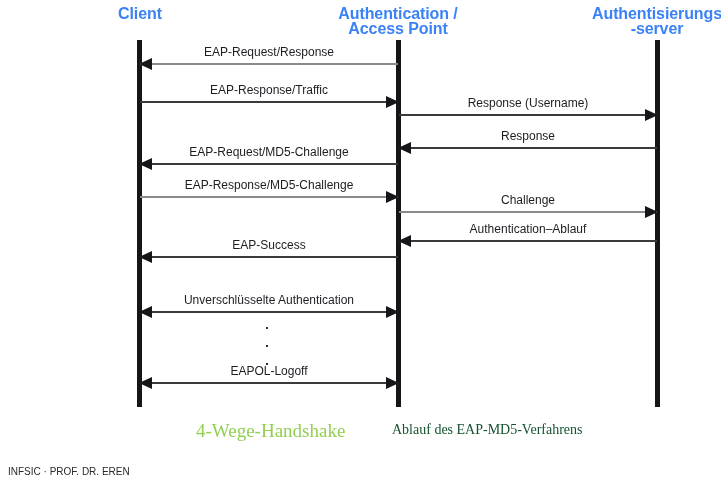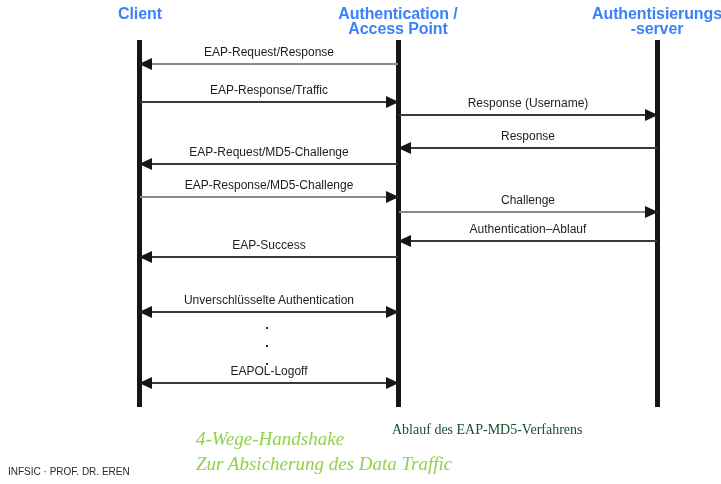--- a/index.html
+++ b/index.html
@@ -78,26 +78,24 @@
   .dot {
     position: absolute;
     width: 2px; height: 2px;
     background: #2b2b55;
   }
 
   
   .cap-green {
     position: absolute;
     font-family: "Liberation Serif", serif;
-    font-style: italic;
     font-size: 19px;
     line-height: 25px;
     color: #92d050;
     white-space: nowrap;
-    margin-top: 8px;
   }
   .cap-black {
     position: absolute;
     font-family: "Liberation Serif", serif;
     font-size: 14px;
     line-height: 17px;
     color: #14532d;
     white-space: nowrap;
   }
   .footer {
@@ -192,18 +190,17 @@
   </div>
 
   <div class="msg" style="left:140px; width:258px; top:382px;">
     <div class="label">EAPOL-Logoff</div>
     <div class="line"></div>
     <div class="head left"></div>
     <div class="head right"></div>
   </div>
 
   <div class="cap-green" style="left:196px; top:418px;">4-Wege-Handshake</div>
-  <div class="cap-green" style="left:196px; top:443px;">Zur Absicherung des Data Traffic</div>
   <div class="cap-black" style="left:392px; top:421px;">Ablauf des EAP-MD5-Verfahrens</div>
 
   <div class="footer" style="left:8px; top:466px;">INFSIC · PROF. DR. EREN</div>
 
 </div>
 
 </body></html>

